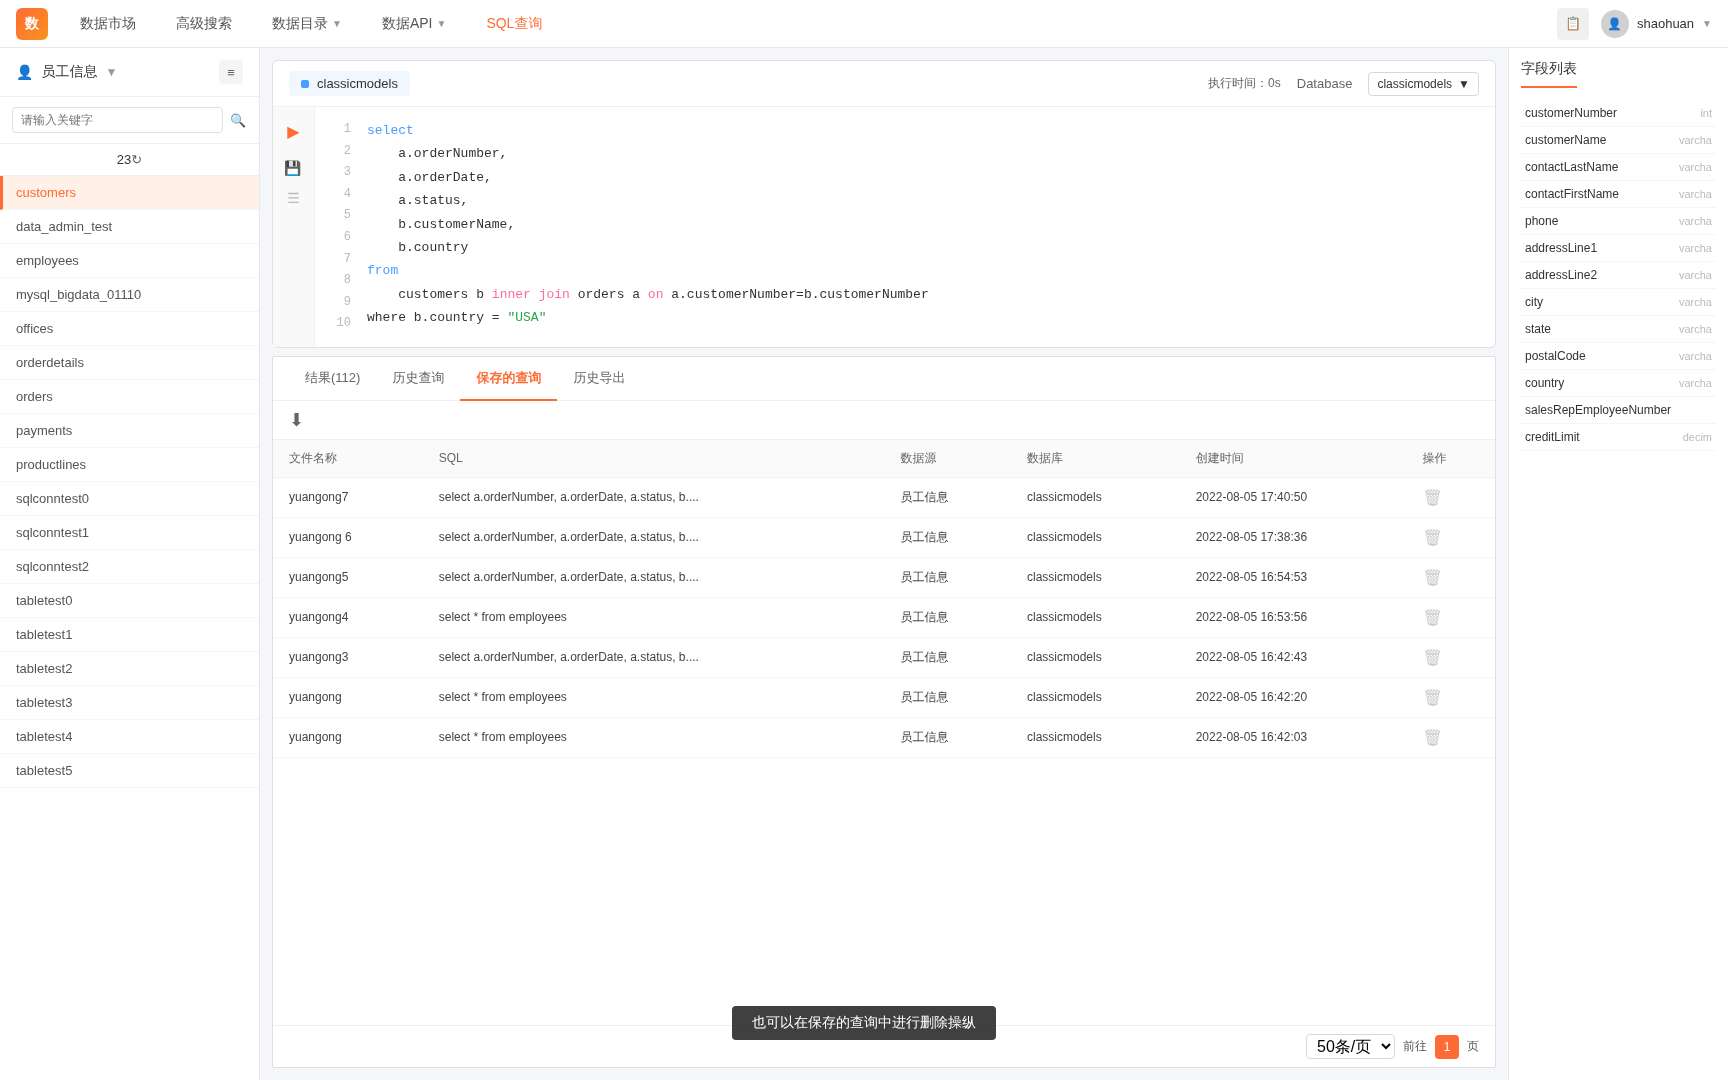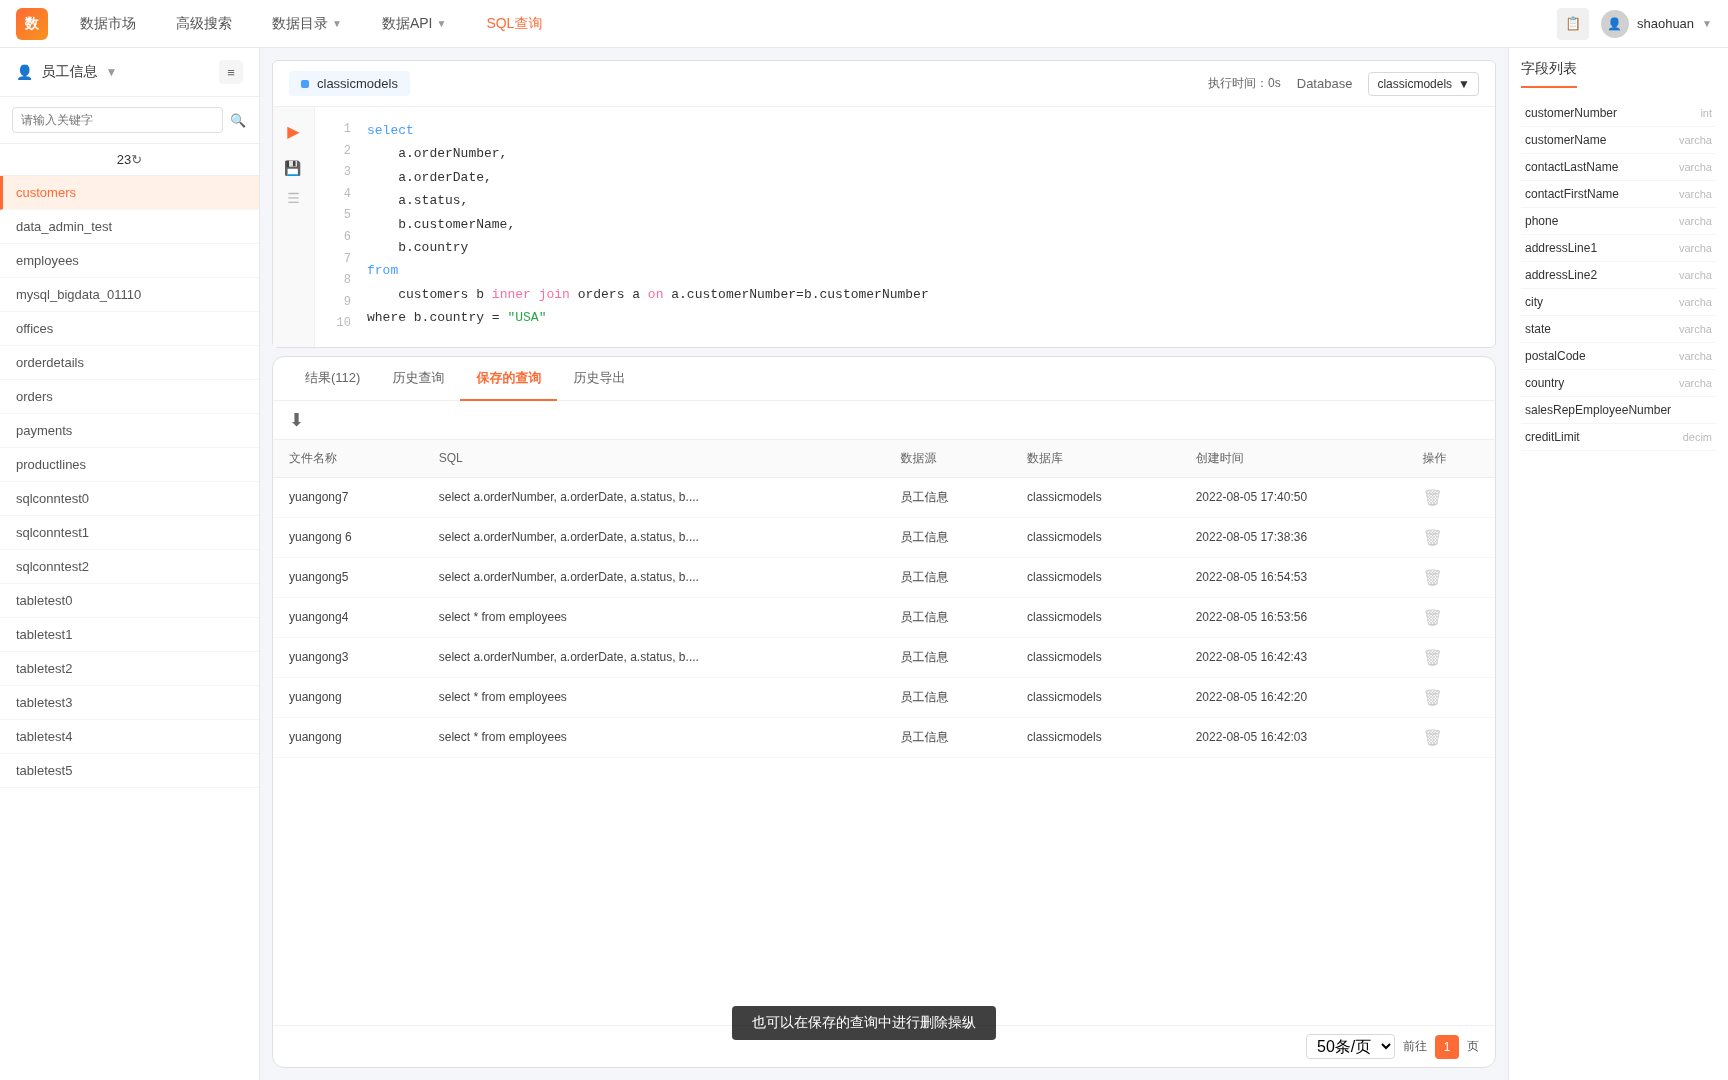--- a/index.html
+++ b/index.html
@@ -117,21 +117,21 @@
     .code-area { display: flex; }
     .code-content { display: flex; flex-direction: column; line-height: 1.8; }
     .code-line { white-space: pre; }
     .kw-blue { color: #4a9eff; }
     .kw-pink { color: #ff6b9d; }
     .str-green { color: #28a745; }
 
     
     .results-panel {
       background: #fff; margin: 8px 12px 12px 12px;
-      border: 1px solid #e0e0e0; border-radius: 12px;
+      border: 1px solid #e0e0e0; border-radius: 2px;
       flex: 1; display: flex; flex-direction: column; overflow: hidden;
       min-height: 0;
     }
     .results-tabs {
       display: flex; align-items: center; border-bottom: 1px solid #f0f0f0;
       padding: 0 16px;
     }
     .result-tab {
       padding: 12px 16px; font-size: 13px; color: #666; cursor: pointer;
       border-bottom: 2px solid transparent; margin-bottom: -1px;

